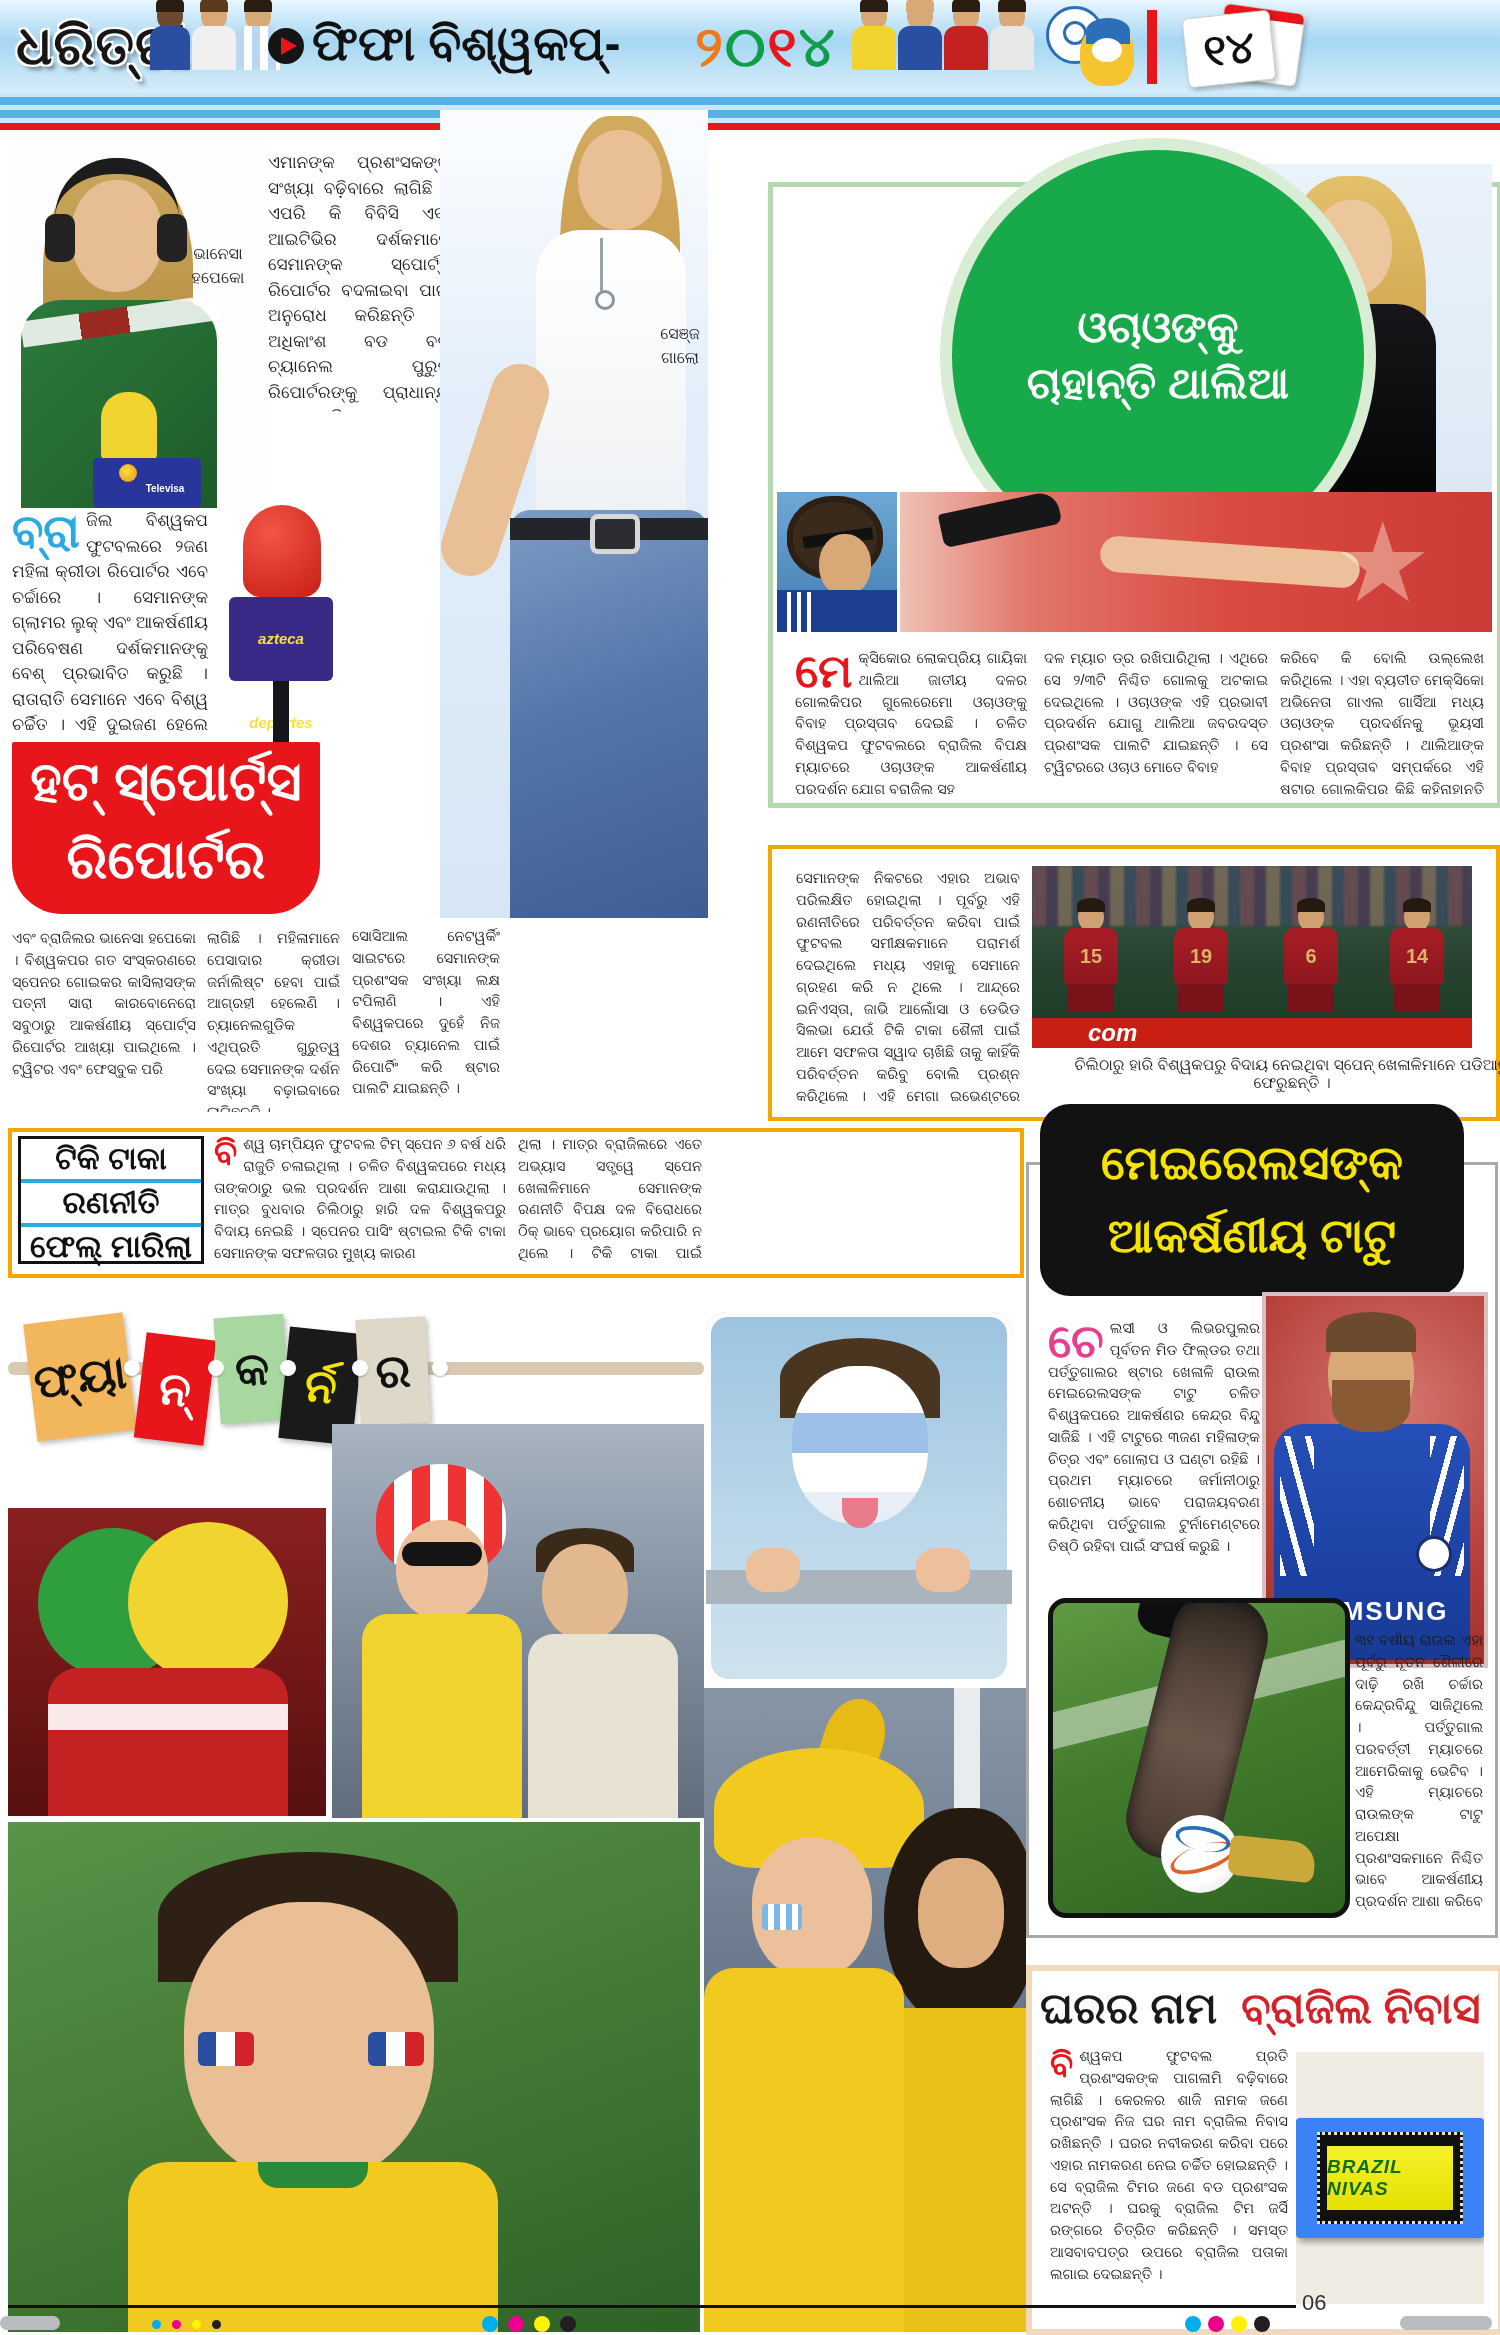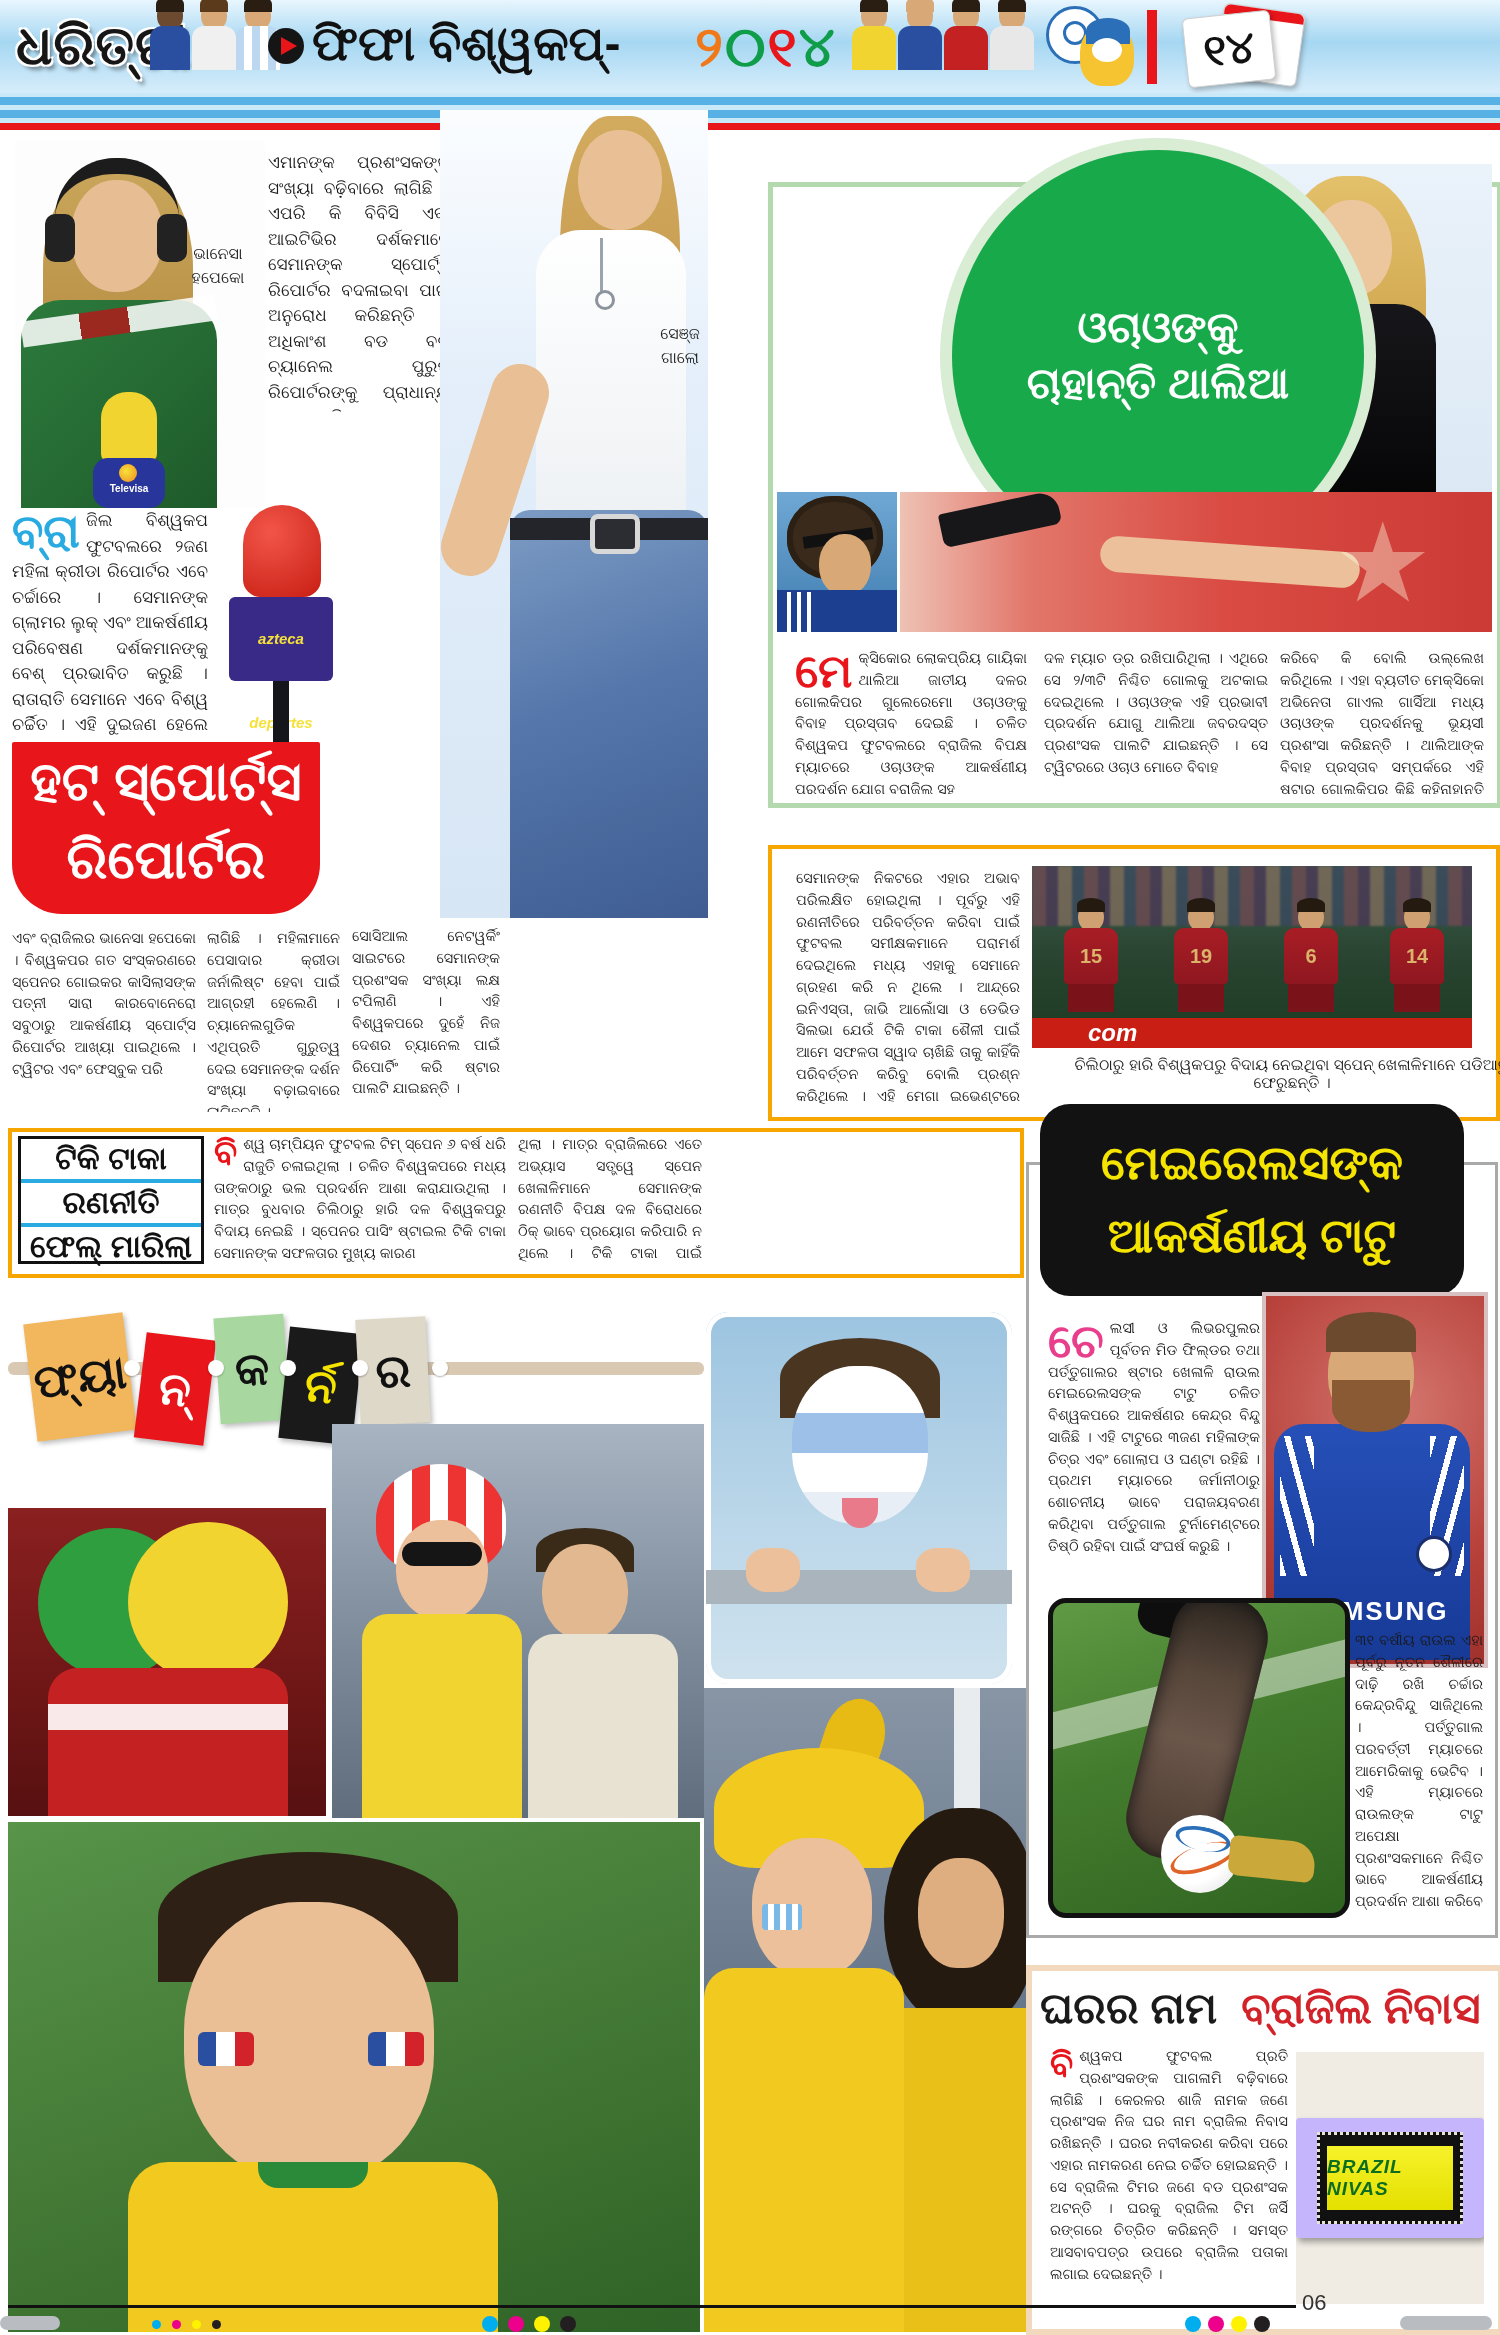--- a/index.html
+++ b/index.html
@@ -50,22 +50,22 @@
   .vanessa{left:15px;top:140px;width:250px;height:368px;background:#fdfdfd;overflow:hidden;}
   .v-hair{position:absolute;left:28px;top:18px;width:150px;height:220px;border-radius:50% 50% 30% 30%;background:linear-gradient(180deg,#caa75c,#b58c42);}
   .v-head{position:absolute;left:56px;top:40px;width:92px;height:112px;border-radius:48%;background:#e7bd93;}
   .v-band{position:absolute;left:40px;top:18px;width:124px;height:60px;border-radius:60px 60px 0 0;border-top:16px solid #1c1c1c;}
   .v-cupL{position:absolute;left:30px;top:74px;width:30px;height:48px;border-radius:10px;background:#222;}
   .v-cupR{position:absolute;left:142px;top:74px;width:30px;height:48px;border-radius:10px;background:#222;}
   .v-torso{position:absolute;left:6px;top:160px;width:196px;height:208px;border-radius:40px 40px 0 0;
      background:linear-gradient(135deg,#2c7a3c 0%,#256a33 55%,#1e5a2a 100%);}
   .v-stripe{position:absolute;left:6px;top:168px;width:196px;height:26px;background:linear-gradient(90deg,#fff 0 30%,#b01c1c 30% 55%,#fff 55% 100%);opacity:.85;transform:rotate(-8deg);}
   .v-mic{position:absolute;left:86px;top:252px;width:56px;height:70px;border-radius:26px 26px 8px 8px;background:#f2d431;}
-  .v-cube{position:absolute;left:78px;top:318px;width:72px;height:50px;background:#28359b;border-radius:15px;
-     color:#fff;font-size:10px;text-align:center;line-height:62px;font-weight:bold;}
+  .v-cube{position:absolute;left:78px;top:318px;width:72px;height:50px;background:#28359b;border-radius:5px;
+     color:#fff;font-size:10px;text-align:center;line-height:62px;font-weight:bold;padding-left:36px;}
   .v-cube:before{content:"";position:absolute;left:26px;top:6px;width:18px;height:18px;border-radius:50%;background:radial-gradient(circle at 40% 40%,#f8e13a,#ef8b1f);}
   .vanessa-cap{left:178px;top:242px;width:80px;text-align:center;}
   .intro-col{left:268px;top:150px;width:182px;height:262px;}
   .ines{left:440px;top:110px;width:268px;height:808px;background:linear-gradient(180deg,#fbfdff 0%,#e3eefa 35%,#d7e6f5 100%);overflow:hidden;}
   .i-hair{position:absolute;left:120px;top:6px;width:120px;height:330px;border-radius:40% 40% 45% 45%;background:linear-gradient(180deg,#d3ab5e,#bd9148);}
   .i-head{position:absolute;left:138px;top:20px;width:84px;height:100px;border-radius:48%;background:#e9c096;}
   .i-torso{position:absolute;left:96px;top:120px;width:150px;height:290px;border-radius:45px 45px 10px 10px;background:linear-gradient(180deg,#ffffff,#eef1f4);}
   .i-neck{position:absolute;left:160px;top:128px;width:3px;height:54px;background:#9aa4ad;}
   .i-pend{position:absolute;left:155px;top:180px;width:14px;height:14px;border-radius:50%;border:3px solid #8b949c;}
   .i-jeans{position:absolute;left:70px;top:400px;width:198px;height:408px;border-radius:20px 20px 0 0;background:linear-gradient(160deg,#7d9cc4 0%,#5577ab 45%,#3f5d92 100%);}
@@ -222,21 +222,21 @@
   .p5-shirt{position:absolute;left:0px;top:280px;width:200px;height:364px;border-radius:30px 30px 0 0;background:#f2c91e;}
   .p5-momshirt{position:absolute;left:200px;top:320px;width:130px;height:324px;background:#e8c018;}
 
   
   .brazilbox{left:1026px;top:1965px;width:466px;height:358px;border:6px solid #f2d9bd;background:#fff;}
   .bn-head{left:1040px;top:1984px;width:440px;text-align:center;font-size:43px;font-weight:bold;white-space:nowrap;}
   .bn-head .blk{color:#1a1a1a;}
   .bn-head .red{color:#d2232a;margin-left:12px;}
   .bn-body{left:1050px;top:2046px;width:238px;height:262px;}
   .bn-sign{left:1296px;top:2052px;width:188px;height:252px;background:#f0ece4;display:flex;align-items:center;justify-content:center;}
-  .bn-frame{width:192px;height:120px;background:#c4b5fd;border-radius:4px;box-shadow:2px 4px 6px rgba(0,0,0,.35);
+  .bn-frame{width:192px;height:120px;background:#3b82f6;border-radius:4px;box-shadow:2px 4px 6px rgba(0,0,0,.35);
      display:flex;align-items:center;justify-content:center;}
   .bn-inner{width:140px;height:86px;background:#111;display:flex;align-items:center;justify-content:center;
      border:3px dotted #e8e2d2;}
   .bn-plate{width:126px;height:64px;background:linear-gradient(180deg,#f6f22a,#e4e000);display:flex;align-items:center;justify-content:center;
      color:#0c6e1e;font-weight:bold;font-style:italic;font-size:19px;letter-spacing:1px;}
 
   
   .footline{left:8px;top:2305px;width:1288px;height:3px;background:#111;}
   .footpage{left:1302px;top:2290px;font-size:22px;color:#333;}
   .dot{position:absolute;top:2316px;width:16px;height:16px;border-radius:50%;}

